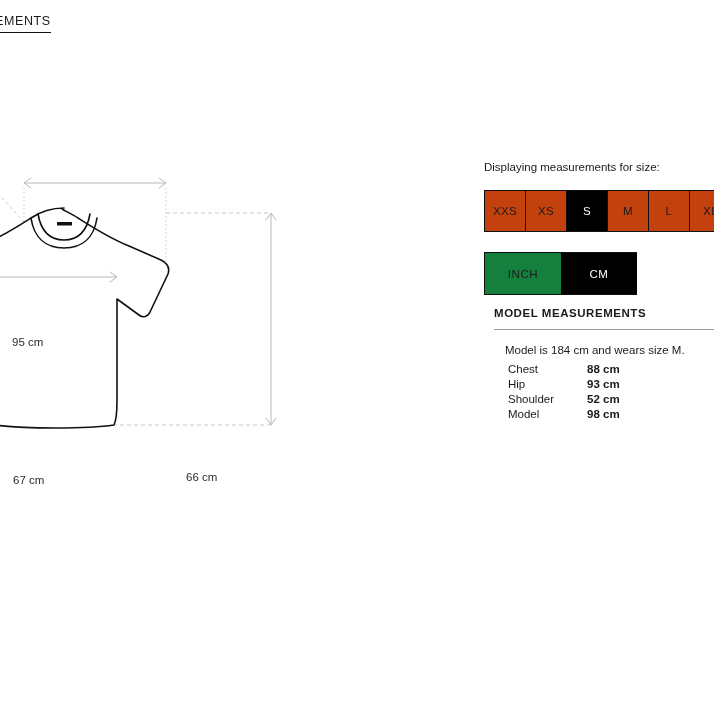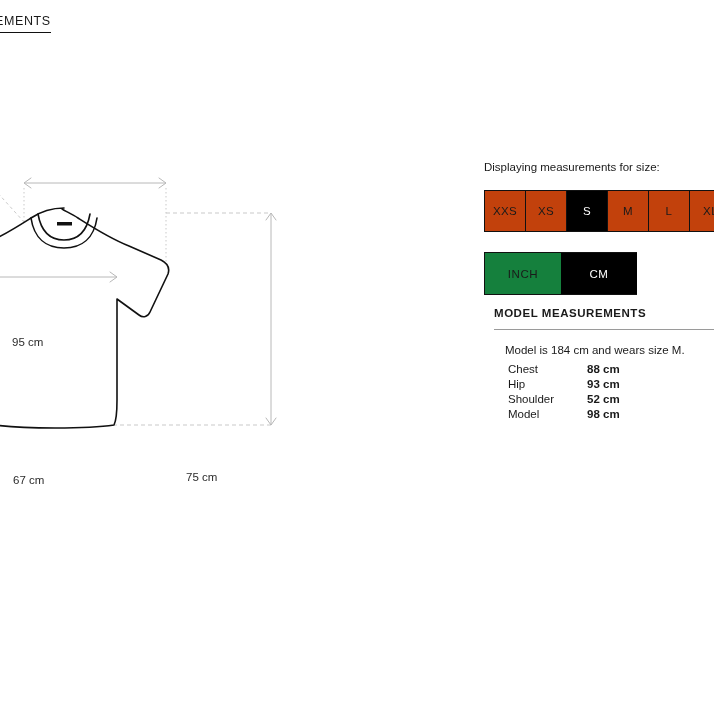--- a/index.html
+++ b/index.html
@@ -247,21 +247,21 @@
 
     <g stroke="#b8b8b8" stroke-width="1" fill="none">
       <line x1="343" y1="53" x2="343" y2="265"></line>
       <path d="M338,60 L343,53 L348,60" stroke-linecap="round"></path>
       <path d="M338,258 L343,265 L348,258" stroke-linecap="round"></path>
     </g>
   </svg>
 
   <div class="dim-label" id="label-shoulder">95 cm</div>
   <div class="dim-label" id="label-chest">67 cm</div>
-  <div class="dim-label" id="label-length">75 cm</div>
+  <div class="dim-label" id="label-length">66 cm</div>
 </div>
 
 <div id="options-panel">
 
   <p id="displaying-label">Displaying measurements for size:</p>
 
   <div id="size-selector">
     <div class="size-cell">XXS</div>
     <div class="size-cell">XS</div>
     <div class="size-cell selected">S</div>

